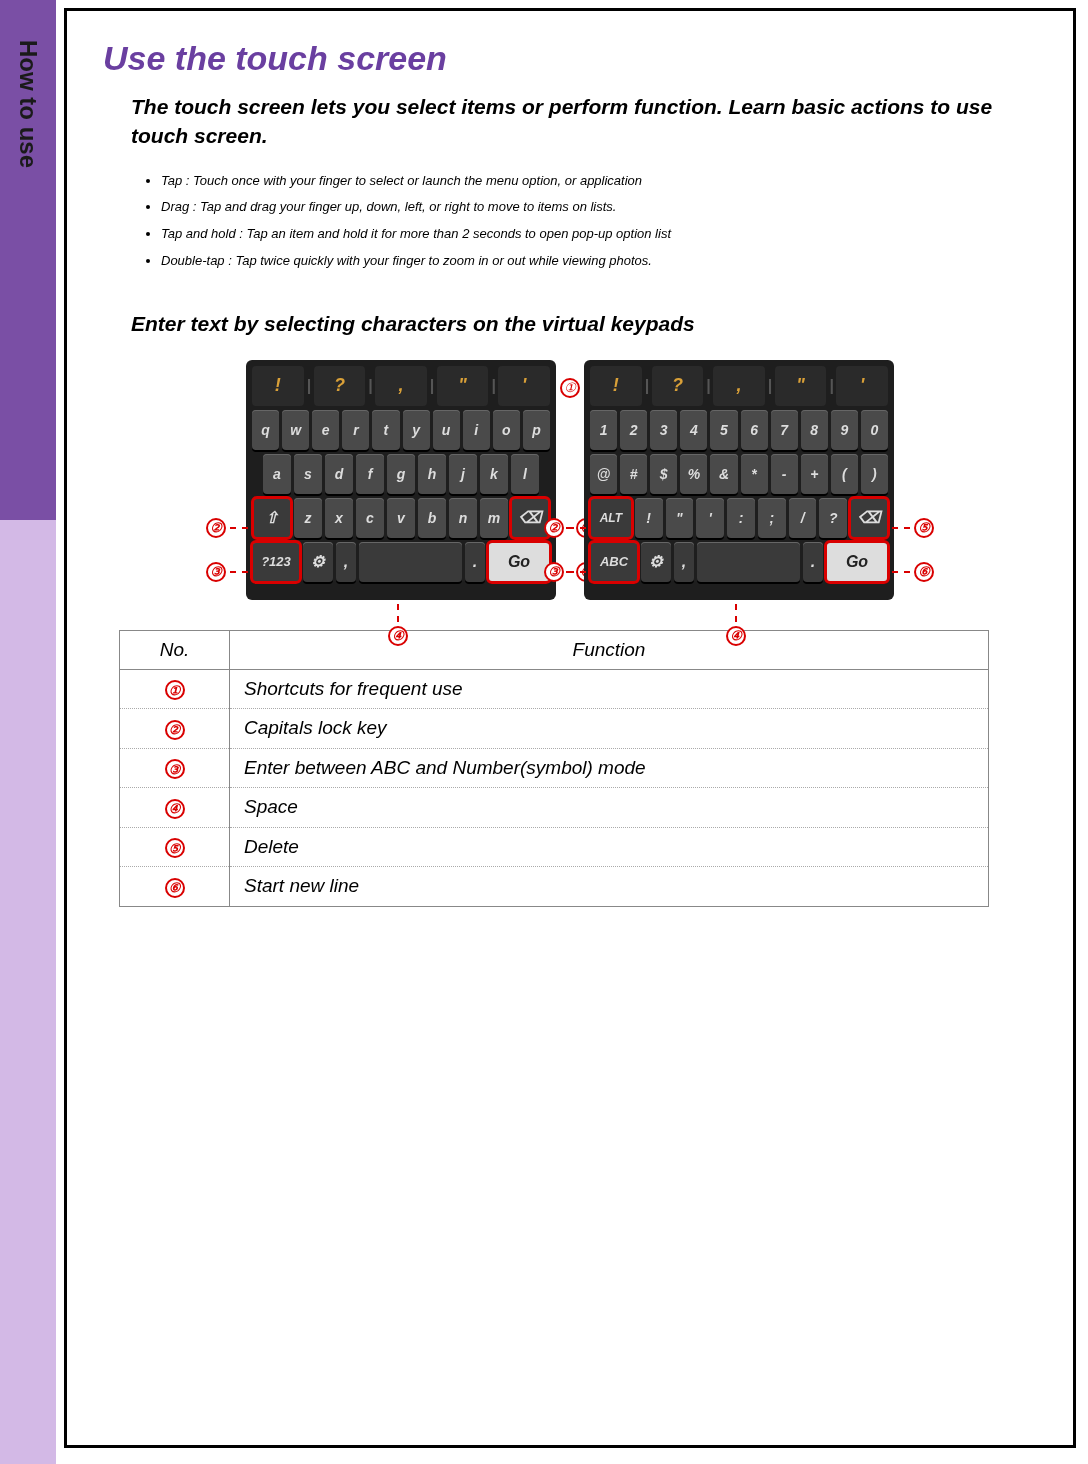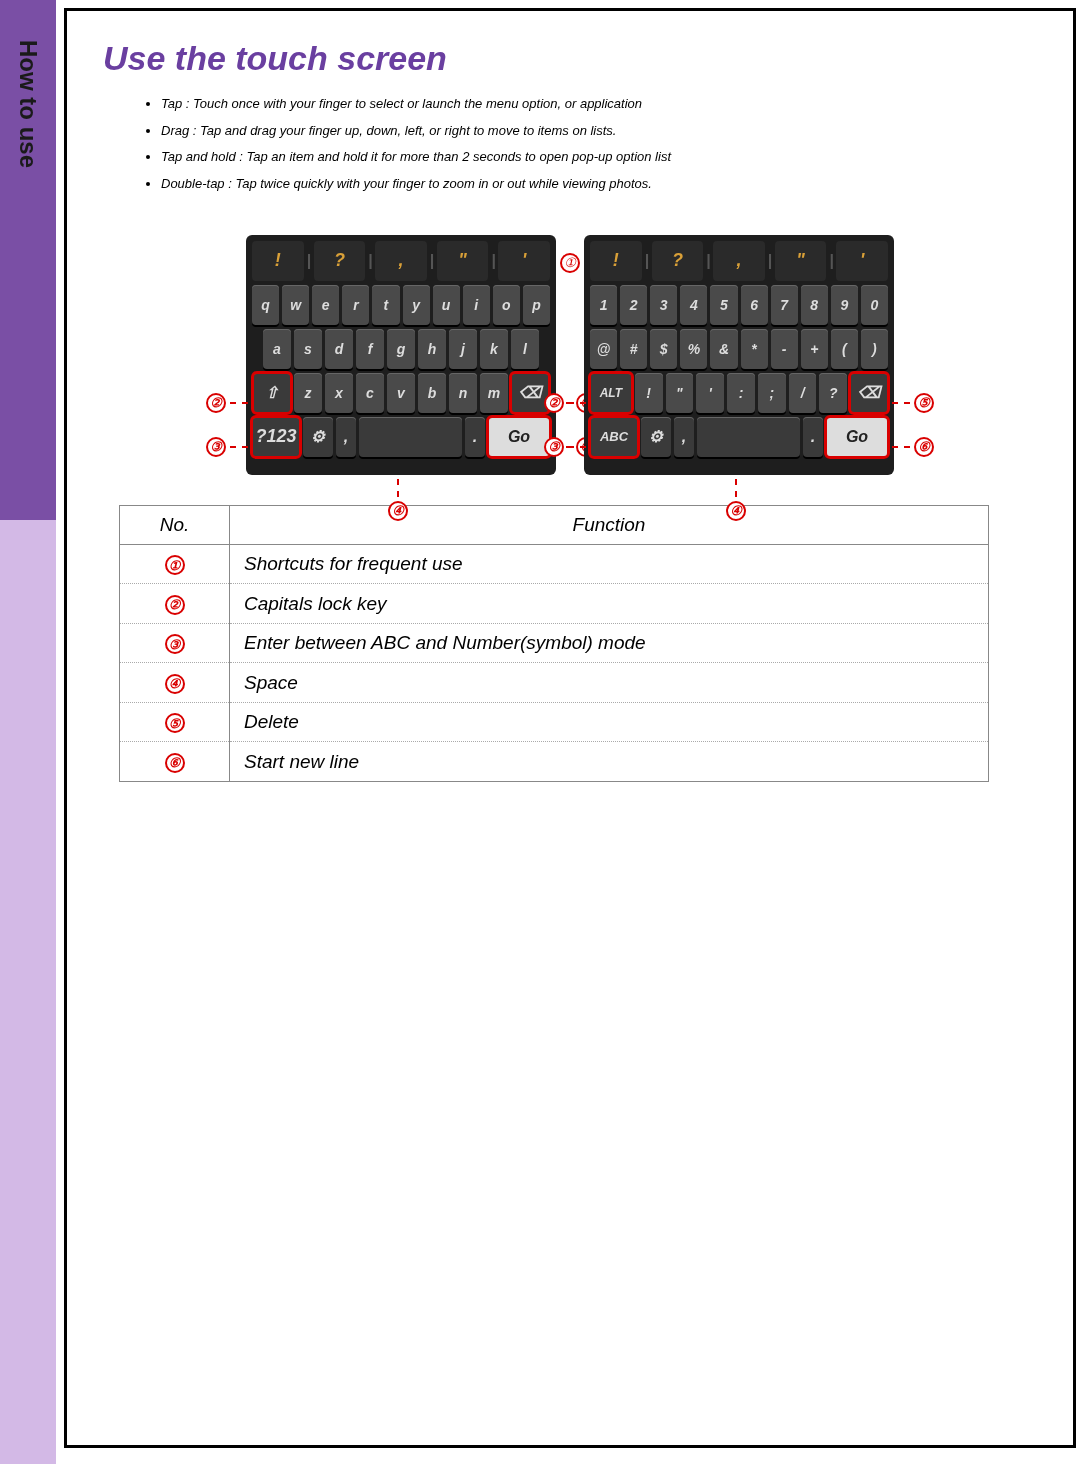--- a/index.html
+++ b/index.html
@@ -53,28 +53,30 @@
     <div class="sidebar-dark">
       <div class="tab-label">How to use</div>
     </div>
     <div class="sidebar-light"></div>
   </div>
 
   <div class="content-wrap">
     <div class="content-border">
 
       <h1 class="sec">Use the touch screen</h1>
+      <p class="intro">The touch screen lets you select items or perform function. Learn basic actions to use touch screen.</p>
       <ul class="actions">
         <li>Tap : Touch once with your finger to select or launch the menu option, or application</li>
         <li>Drag : Tap and drag your finger up, down, left, or right to move to items on lists.</li>
         <li>Tap and hold : Tap an item and hold it for more than 2 seconds to open pop-up option list</li>
         <li>Double-tap : Tap twice quickly with your finger to zoom in or out while viewing photos.</li>
       </ul>
 
       <div class="sec2">
+        <p class="sub">Enter text by selecting characters on the virtual keypads</p>
 
         <div style="position:relative;">
           <div class="mid-callout" style="top:18px;">
             <span class="line"></span>
             <span class="circ" style="color:#d90000;">①</span>
             <span class="line"></span>
           </div>
 
           <div class="kbrow">
 
@@ -140,21 +142,21 @@
                   <div class="key key-num">z</div>
                   <div class="key key-num">x</div>
                   <div class="key key-num">c</div>
                   <div class="key key-num">v</div>
                   <div class="key key-num">b</div>
                   <div class="key key-num">n</div>
                   <div class="key key-num">m</div>
                   <div class="key key-bksp key-outlined" style="width:38px;">⌫</div>
                 </div>
                 <div class="krow">
-                  <div class="key key-mode key-outlined" style="width:48px; font-size:18px;">?123</div>
+                  <div class="key key-mode key-outlined" style="width:48px; font-size:13px;">?123</div>
                   <div class="key key-mode" style="width:30px;">⚙</div>
                   <div class="key key-mode" style="width:20px;">,</div>
                   <div class="key key-space"></div>
                   <div class="key key-mode" style="width:20px;">.</div>
                   <div class="key key-go key-outlined">Go</div>
                 </div>
               </div>
             </div>
 
             <div class="kbcol">

